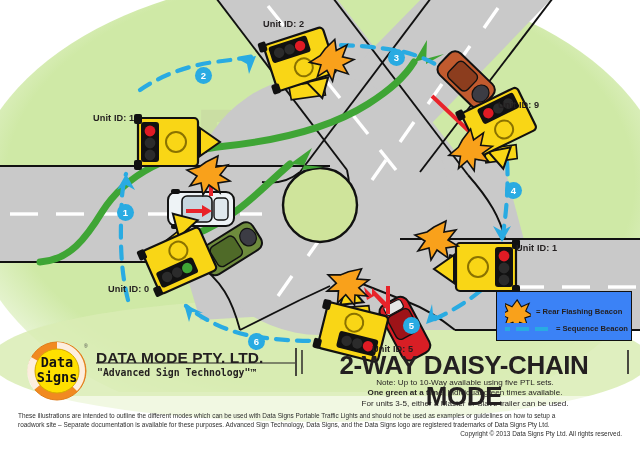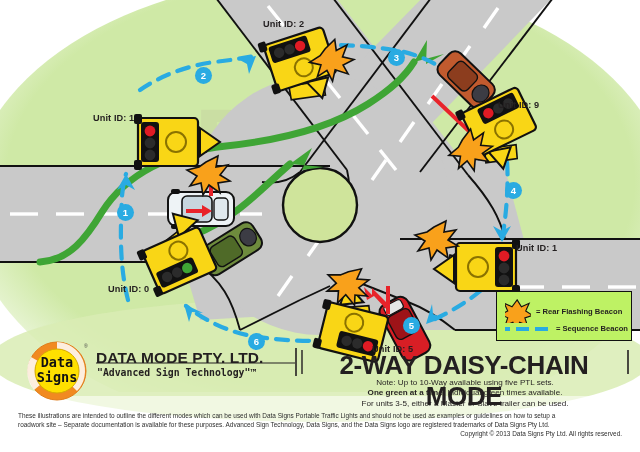--- a/index.html
+++ b/index.html
@@ -5,21 +5,21 @@
   html,body{margin:0;padding:0;background:#fff;}
   body{width:640px;height:452px;overflow:hidden;font-family:"Liberation Sans",sans-serif;}
   #stage{position:relative;width:640px;height:452px;background:#ffffff;overflow:hidden;}
   #stage svg.layer{position:absolute;left:0;top:0;width:640px;height:452px;}
   .txt{position:absolute;white-space:nowrap;}
   .unit-label{font-size:9.2px;font-weight:700;color:#231f20;letter-spacing:.1px;}
   .seqnum{position:absolute;width:15px;height:15px;border-radius:50%;background:#29ABE2;
           color:#fff;font-size:9.5px;font-weight:700;line-height:15px;text-align:center;
           box-shadow:0 0 0 1px #29ABE2;}
   
-  #legend{position:absolute;left:496px;top:291px;width:136px;height:50px;background:#bef264;
+  #legend{position:absolute;left:496px;top:291px;width:136px;height:50px;background:#3b82f6;
           border:1.2px solid #111;box-sizing:border-box;}
   #legend .row{position:absolute;left:8px;display:flex;align-items:center;gap:5px;}
   #legend .lbl{font-size:7.6px;font-weight:700;color:#231f20;}
   .dashbar{display:inline-block;width:46px;height:4px;position:relative;}
   .dashbar i{position:absolute;top:0;height:4px;background:#29ABE2;display:block;}
   
   #brandName{left:96px;top:349px;font-size:15.5px;font-weight:700;color:#231f20;letter-spacing:.1px;}
   #brandTag{left:97px;top:367px;font-size:9.8px;font-weight:700;color:#231f20;
             font-family:"DejaVu Sans Mono",monospace;}
   #title{position:absolute;left:304px;top:350px;width:320px;text-align:center;

